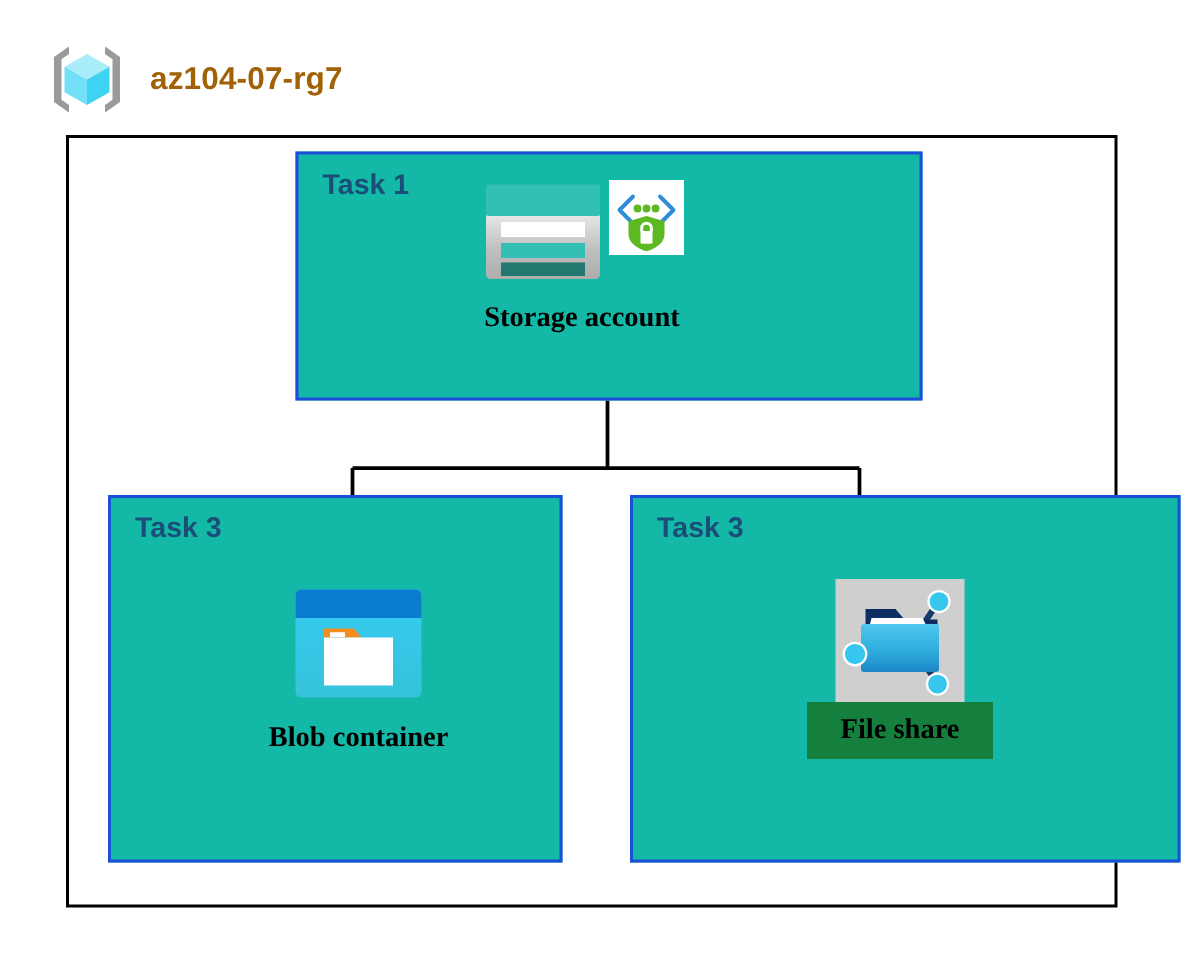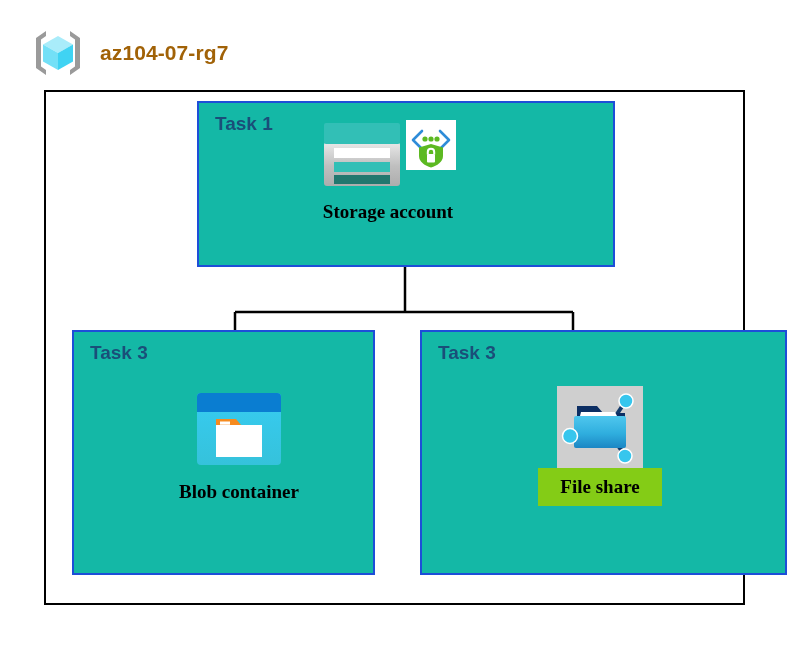--- a/index.html
+++ b/index.html
@@ -103,21 +103,21 @@
   #fileshare-node { left: 500px; top: 386px; width: 200px; }
   #fs-icon-highlight {
     background: #CFCFCF;
     width: 86px;
     height: 86px;
     display: flex;
     align-items: center;
     justify-content: center;
   }
   #fs-label-highlight {
-    background: #84cc16;
+    background: #15803d;
     padding: 9px 22px 10px 22px;
     margin-top: -4px;
   }
 
   
   #connectors {
     position: absolute;
     left: 0;
     top: 0;
     width: 788px;

